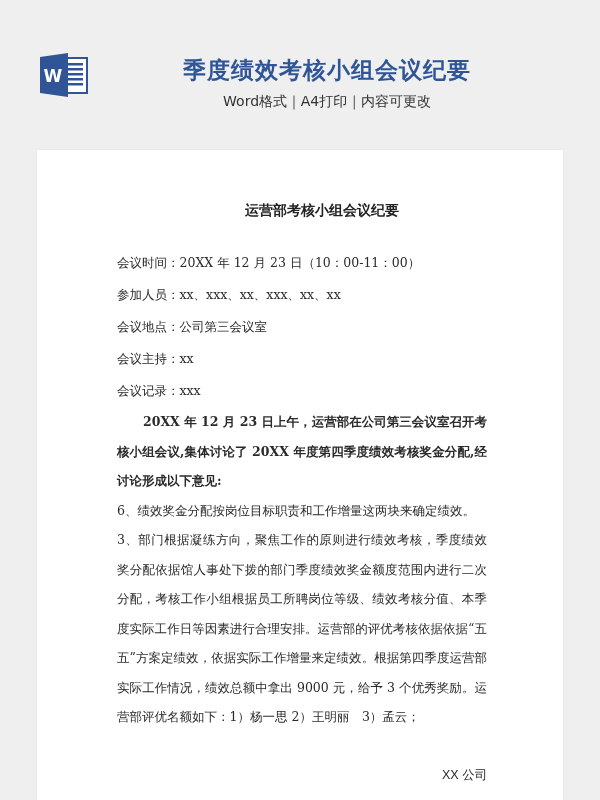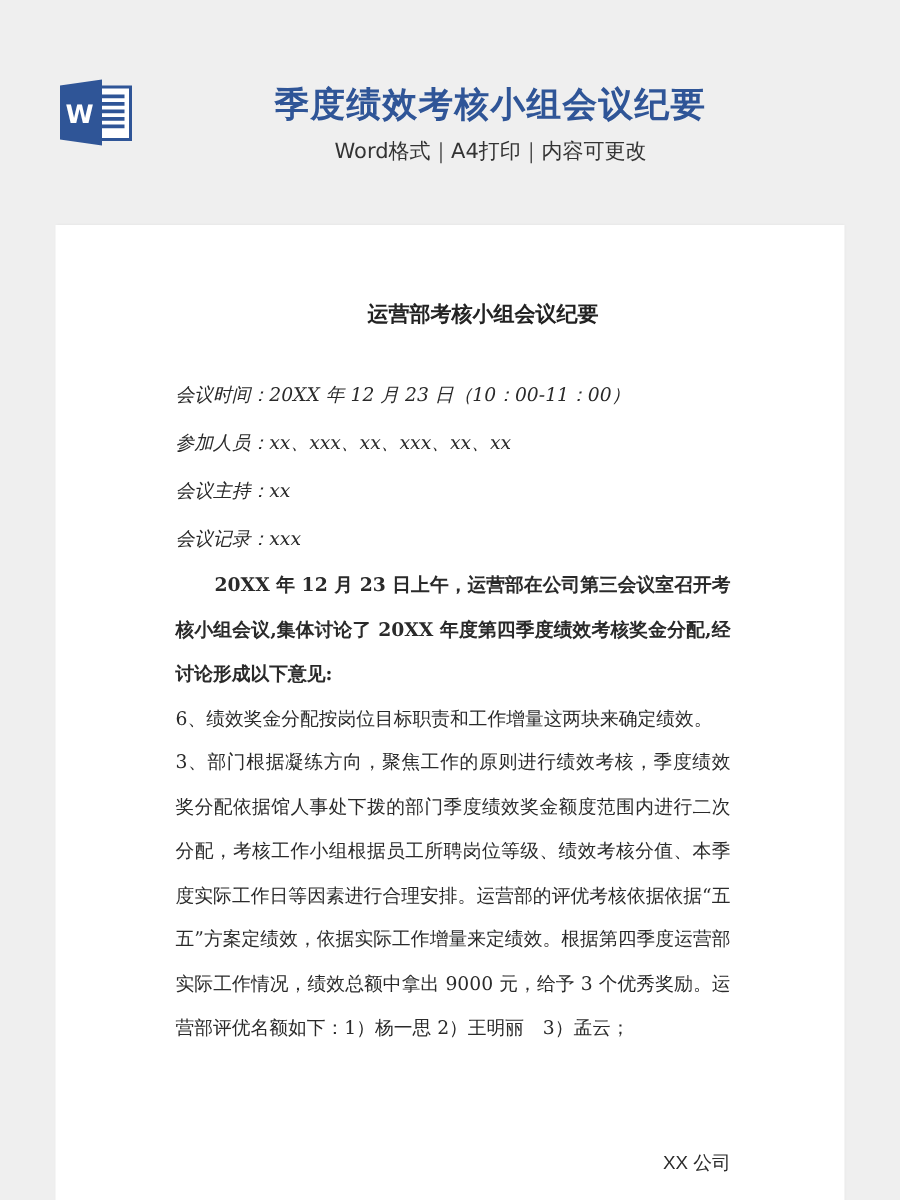--- a/index.html
+++ b/index.html
@@ -74,21 +74,21 @@
     .body-text {
       position: absolute;
       left: 80px;
       width: 370px;
       top: 97px;
       font-family: "DejaVu Serif", serif;
       font-size: 12.5px;
       color: #2a2a2a;
       line-height: 32px;
     }
-    .line { display: block; white-space: nowrap; height: 32px; font-style: italic; }
+    .line { display: block; white-space: nowrap; height: 32px; }
     .para {
       text-indent: 26px;
       line-height: 29.5px;
       white-space: normal;
       text-align: justify;
       font-weight: bold;
     }
     .para-tight { line-height: 29.5px; white-space: normal; text-align: justify; }
     .sign {
       position: absolute;
@@ -120,20 +120,21 @@
   <div class="header-title">季度绩效考核小组会议纪要</div>
   <div class="header-subtitle">Word格式｜A4打印｜内容可更改</div>
 </div>
 
 <div class="page">
   <div class="doc-title">运营部考核小组会议纪要</div>
 
   <div class="body-text">
     <div class="line"><span>会议时间：</span><span>20XX 年 12 月 23 日（10：00-11：00）</span></div>
     <div class="line"><span>参加人员：</span><span>xx、xxx、xx、xxx、xx、xx</span></div>
+    <div class="line"><span>会议地点：</span><span>公司第三会议室</span></div>
     <div class="line"><span>会议主持：</span><span>xx</span></div>
     <div class="line"><span>会议记录：</span><span>xxx</span></div>
 
     <p class="para">20XX 年 12 月 23 日上午，运营部在公司第三会议室召开考核小组会议,集体讨论了 20XX 年度第四季度绩效考核奖金分配,经讨论形成以下意见:</p>
     <p class="para-tight">6、绩效奖金分配按岗位目标职责和工作增量这两块来确定绩效。</p>
     <p class="para-tight">3、部门根据凝练方向，聚焦工作的原则进行绩效考核，季度绩效奖分配依据馆人事处下拨的部门季度绩效奖金额度范围内进行二次分配，考核工作小组根据员工所聘岗位等级、绩效考核分值、本季度实际工作日等因素进行合理安排。运营部的评优考核依据依据“五五”方案定绩效，依据实际工作增量来定绩效。根据第四季度运营部实际工作情况，绩效总额中拿出 9000 元，给予 3 个优秀奖励。运营部评优名额如下：1）杨一思 2）王明丽　3）孟云；</p>
   </div>
 
   <div class="sign">XX 公司</div>
 </div>

